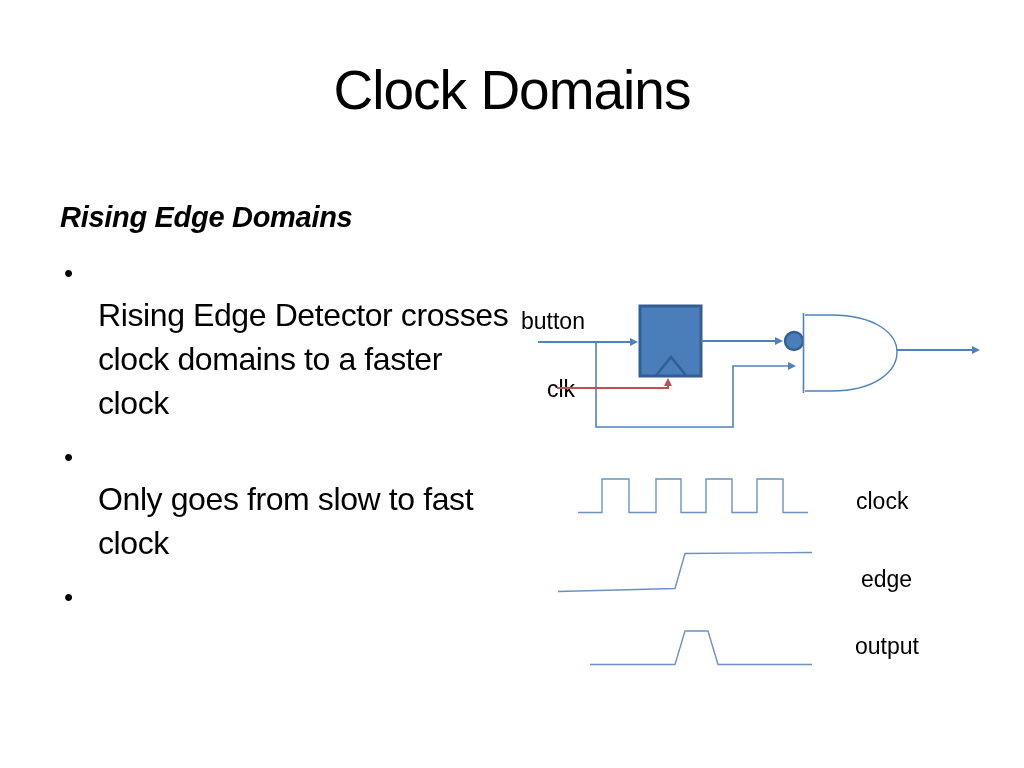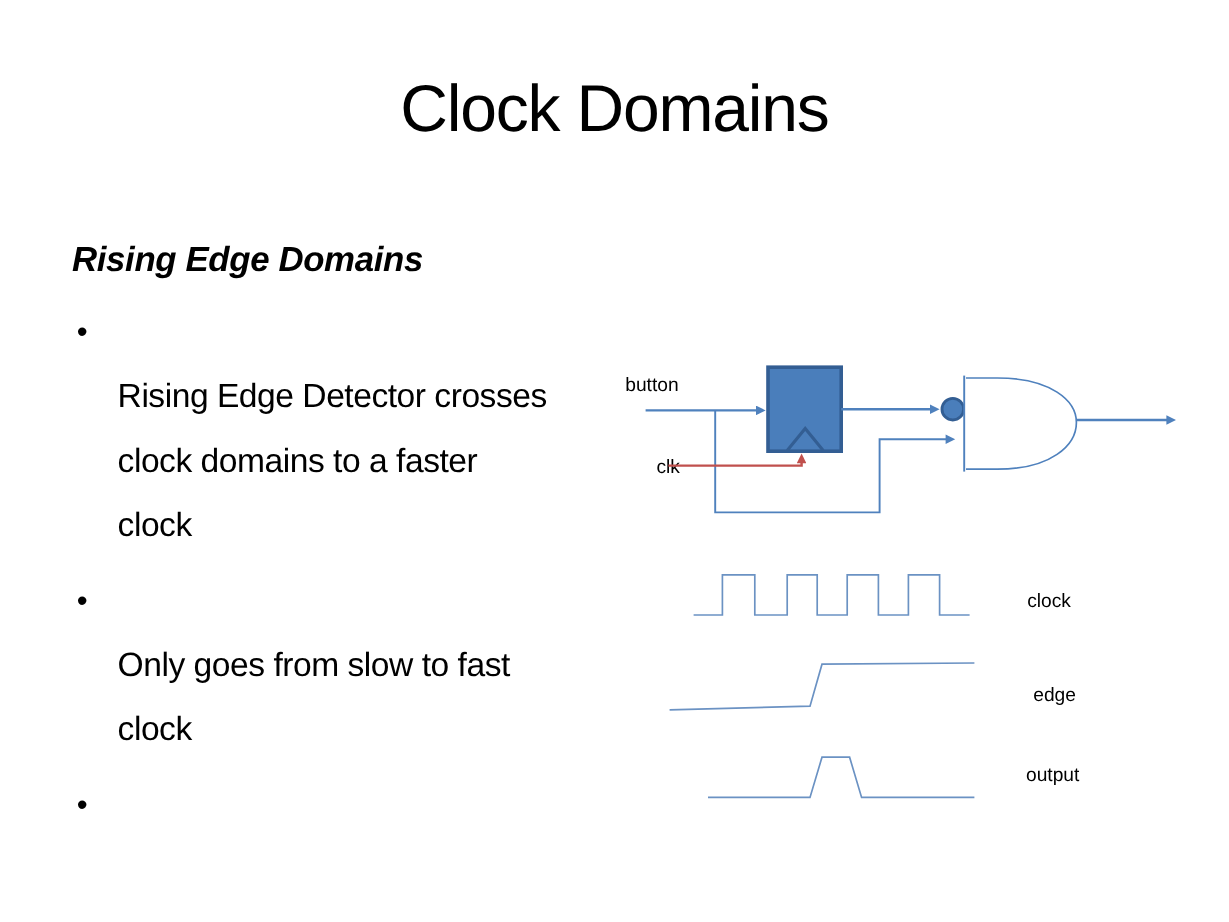--- a/index.html
+++ b/index.html
@@ -29,31 +29,31 @@
     font-weight: bold;
     font-style: italic;
     letter-spacing: -0.3px;
     margin: 0 0 15px 0;
     line-height: 33px;
   }
   .bullets { list-style: none; margin: 0; padding: 0; }
   .bullets li {
     position: relative;
     padding-left: 38px;
-    font-size: 28px;
-    line-height: 54px;
+    font-size: 32px;
+    line-height: 44px;
     letter-spacing: -0.4px;
     margin-bottom: 8px;
     white-space: pre-line;
   }
   .bullet-marker { position: absolute; left: 4px; top: 0; }
   .bullet-marker::before { content: "\2022"; font-size: 26px; }
   .diag-label {
     position: absolute;
-    font-size: 16px;
+    font-size: 23px;
     line-height: 25px;
     white-space: nowrap;
   }
   .lbl-button { left: 521px; top: 309px; }
   .lbl-clk    { left: 518px; top: 377px; margin-left: 29px; }
   .lbl-clock  { left: 856px; top: 489px; }
   .lbl-input  { left: 861px; top: 567px; }
   .lbl-output { left: 855px; top: 634px; }
   .diagram-svg { position: absolute; left: 0; top: 0; }
 </style>

